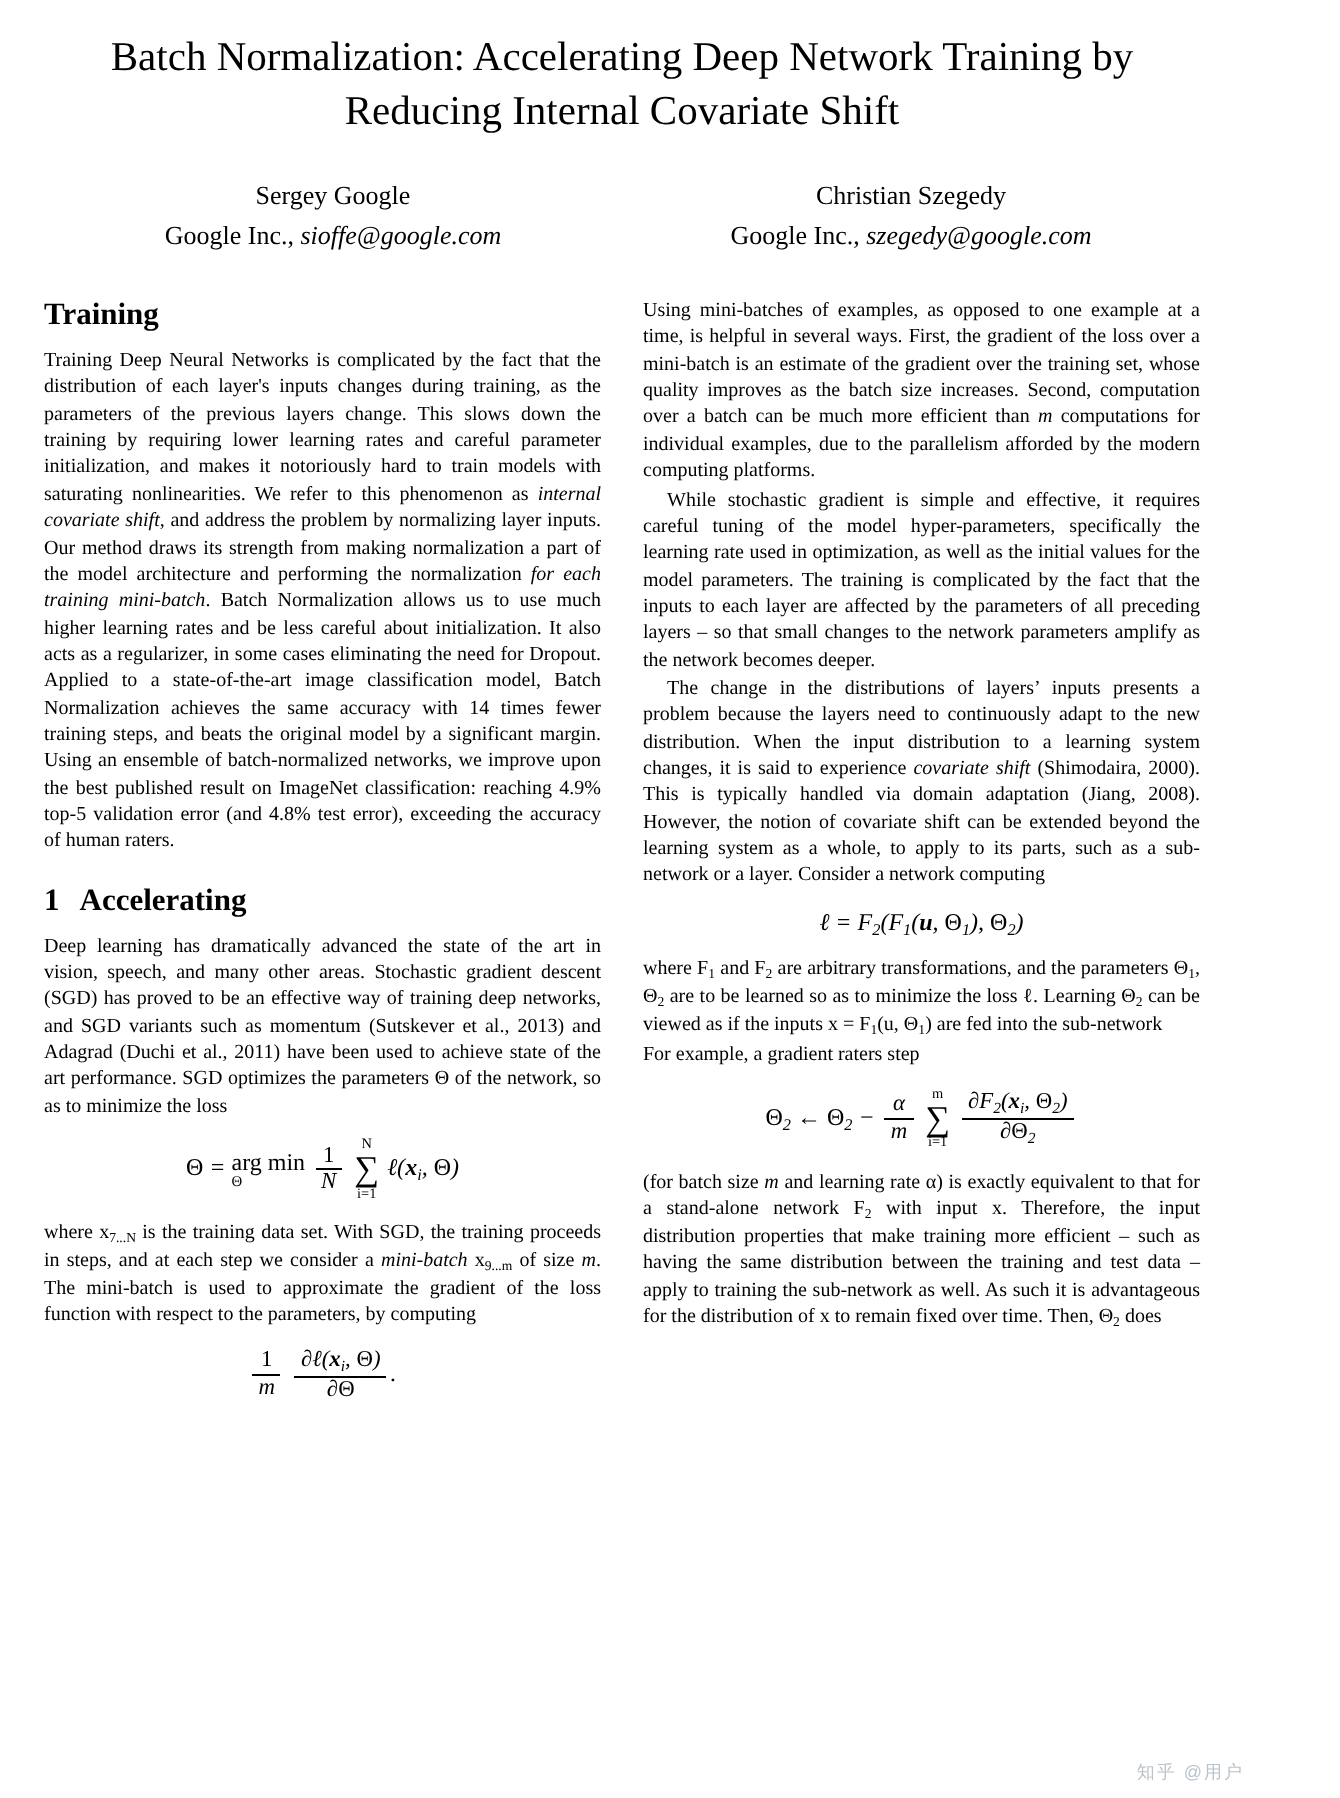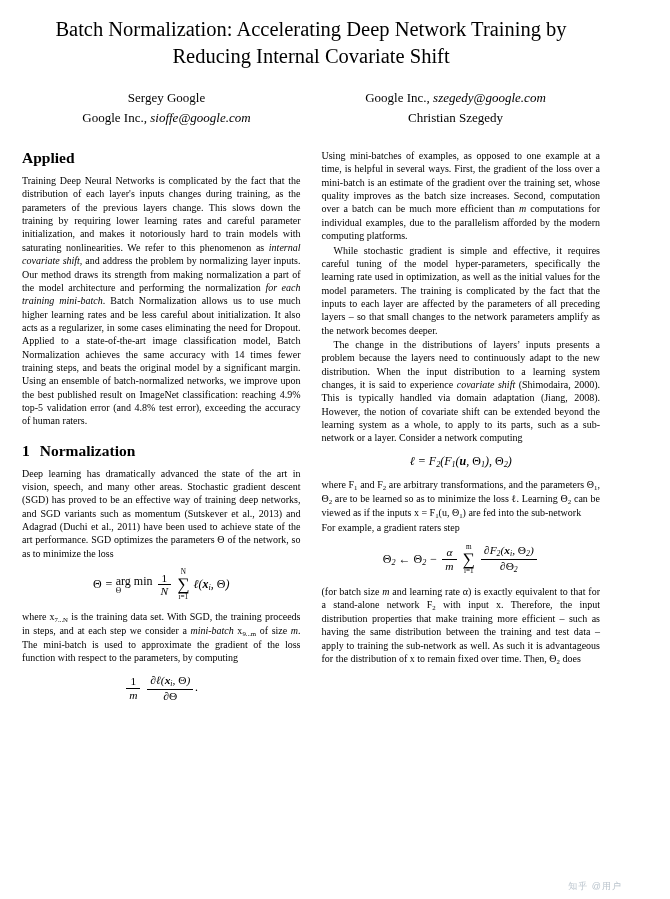--- a/index.html
+++ b/index.html
@@ -148,34 +148,34 @@
 <div class="page">
 
   <h1 class="title">Batch Normalization: Accelerating Deep Network Training by Reducing Internal Covariate Shift</h1>
 
   <div class="authors">
     <div class="author">
       <div>Sergey Google</div>
       <div><span>Google Inc.,</span> <span class="email">sioffe@google.com</span></div>
     </div>
     <div class="author">
+      <div>Christian Szegedy</div>
       <div><span>Google Inc.,</span> <span class="email">szegedy@google.com</span></div>
-      <div>Christian Szegedy</div>
     </div>
   </div>
 
   <div class="columns">
 
     <div class="col col-left">
 
-      <h2 class="section">Applied</h2>
+      <h2 class="section">Training</h2>
       <p>Training Deep Neural Networks is complicated by the fact that the distribution of each layer's inputs changes during training, as the parameters of the previous layers change. This slows down the training by requiring lower learning rates and careful parameter initialization, and makes it notoriously hard to train models with saturating nonlinearities. We refer to this phenomenon as <em>internal covariate shift</em>, and address the problem by normalizing layer inputs. Our method draws its strength from making normalization a part of the model architecture and performing the normalization <em>for each training mini-batch</em>. Batch Normalization allows us to use much higher learning rates and be less careful about initialization. It also acts as a regularizer, in some cases eliminating the need for Dropout. Applied to a state-of-the-art image classification model, Batch Normalization achieves the same accuracy with 14 times fewer training steps, and beats the original model by a significant margin. Using an ensemble of batch-normalized networks, we improve upon the best published result on ImageNet classification: reaching 4.9% top-5 validation error (and 4.8% test error), exceeding the accuracy of human raters.</p>
 
       <h2 class="section" style="margin-top:14px;">
-        <span class="num">1</span><span>Normalization</span>
+        <span class="num">1</span><span>Accelerating</span>
       </h2>
 
       <p>Deep learning has dramatically advanced the state of the art in vision, speech, and many other areas. Stochastic gradient descent (SGD) has proved to be an effective way of training deep networks, and SGD variants such as momentum (Sutskever et al., 2013) and Adagrad (Duchi et al., 2011) have been used to achieve state of the art performance. SGD optimizes the parameters Θ of the network, so as to minimize the loss</p>
 
       <div class="eq">
         <span class="upr">Θ</span> = <span class="argmin"><span class="am-main">arg min</span><span class="am-sub">Θ</span></span>
         <span class="frac"><span class="num upr">1</span><span class="den">N</span></span>
         <span class="bigop"><span class="lim-top">N</span><span class="glyph">∑</span><span class="lim-bot">i=1</span></span>
         ℓ(<span class="bold">x</span><span class="sub">i</span>, <span class="upr">Θ</span>)
       </div>

